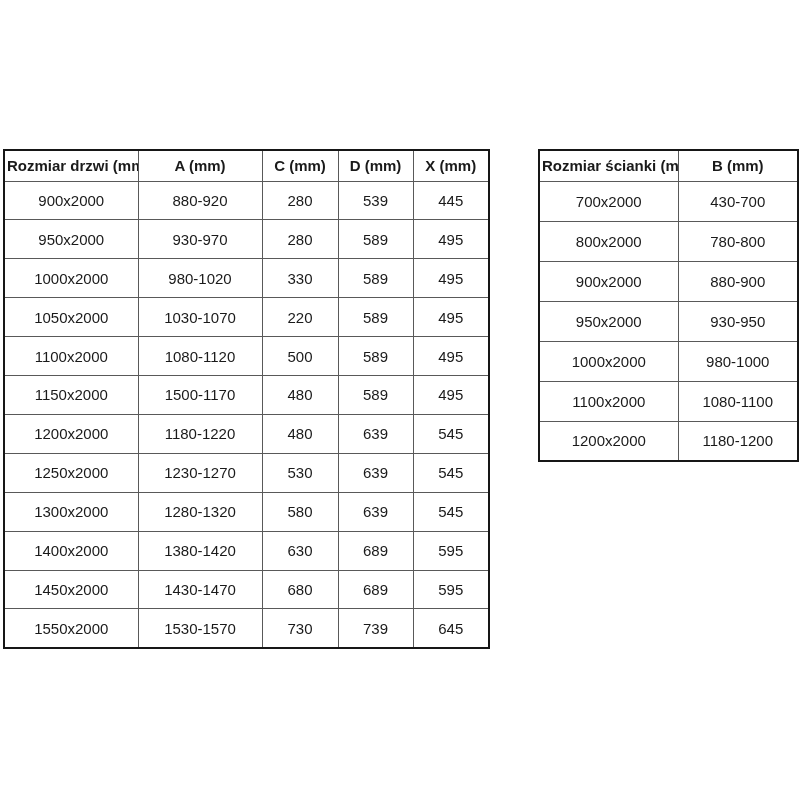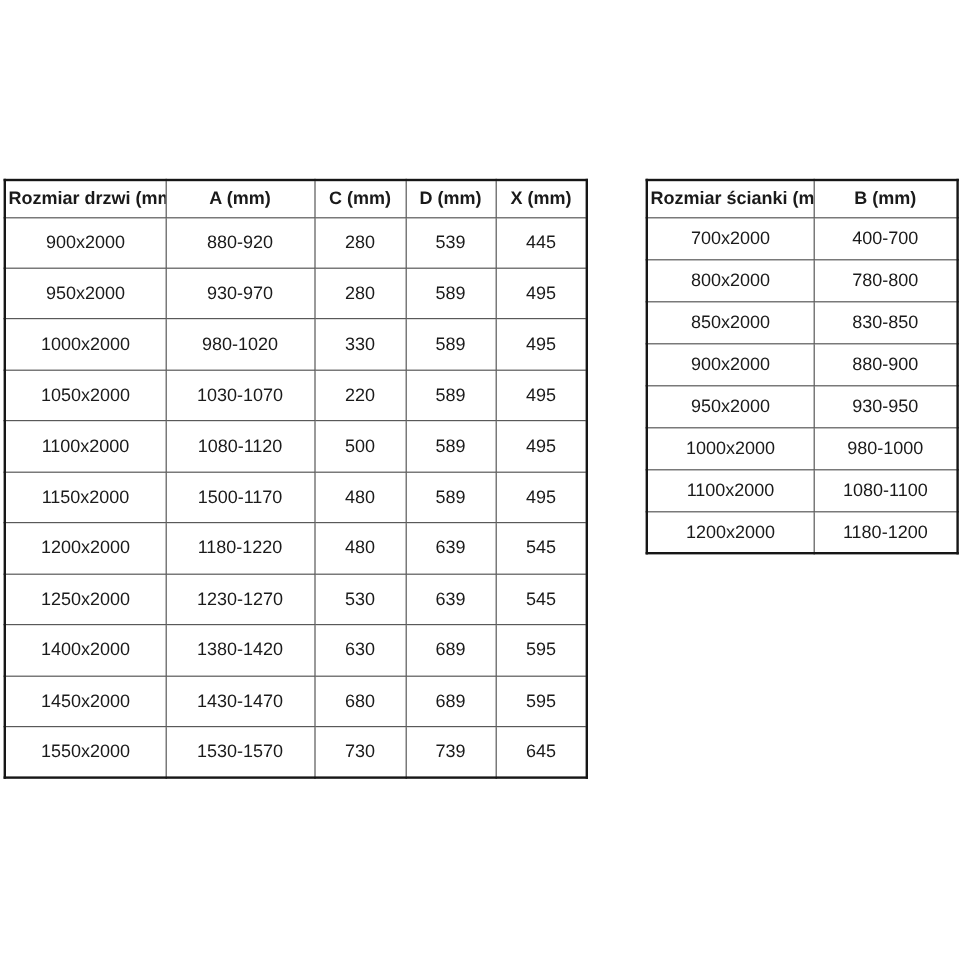--- a/index.html
+++ b/index.html
@@ -136,20 +136,27 @@
           <td>545</td>
         </tr>
         <tr>
           <td>1250x2000</td>
           <td>1230-1270</td>
           <td>530</td>
           <td>639</td>
           <td>545</td>
         </tr>
         <tr>
+          <td>1300x2000</td>
+          <td>1280-1320</td>
+          <td>580</td>
+          <td>639</td>
+          <td>545</td>
+        </tr>
+        <tr>
           <td>1400x2000</td>
           <td>1380-1420</td>
           <td>630</td>
           <td>689</td>
           <td>595</td>
         </tr>
         <tr>
           <td>1450x2000</td>
           <td>1430-1470</td>
           <td>680</td>
@@ -173,31 +180,27 @@
     </colgroup>
     <thead>
       <tr>
           <th>Rozmiar ścianki (mm)</th>
           <th>B (mm)</th>
         </tr>
     </thead>
     <tbody>
         <tr>
           <td>700x2000</td>
-          <td>400-700</td>
+          <td>430-700</td>
         </tr>
         <tr>
           <td>800x2000</td>
           <td>780-800</td>
         </tr>
         <tr>
-          <td>850x2000</td>
-          <td>830-850</td>
-        </tr>
-        <tr>
           <td>900x2000</td>
           <td>880-900</td>
         </tr>
         <tr>
           <td>950x2000</td>
           <td>930-950</td>
         </tr>
         <tr>
           <td>1000x2000</td>
           <td>980-1000</td>

